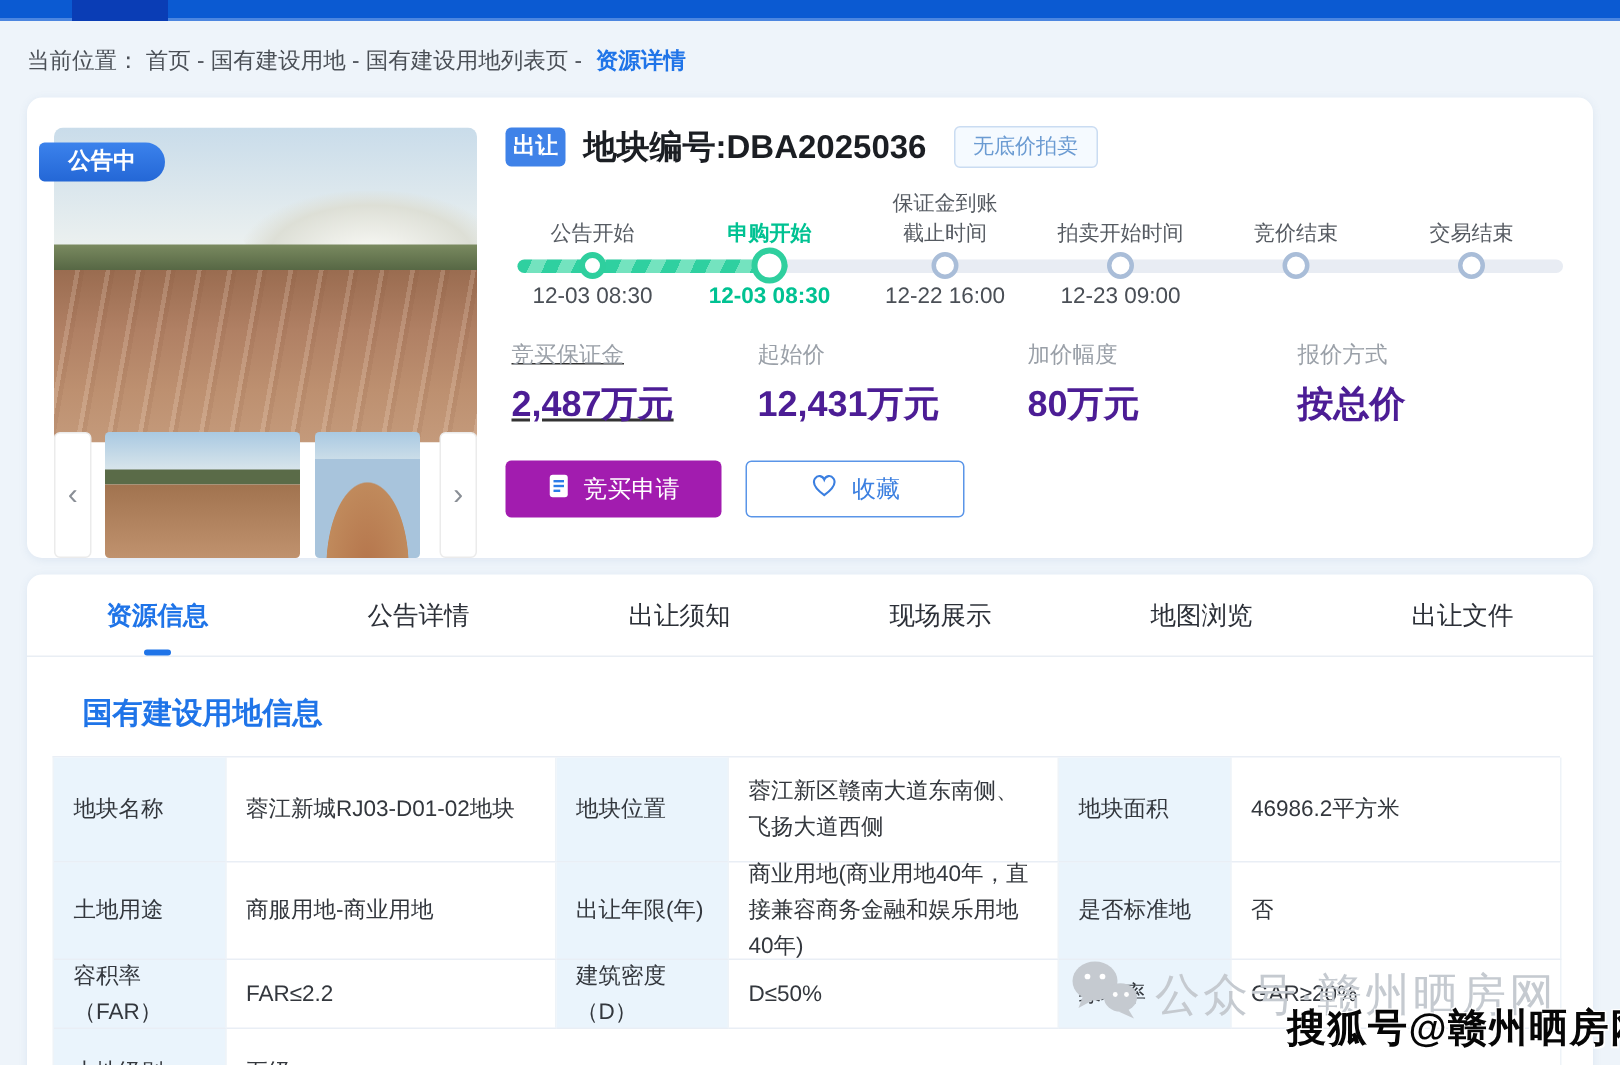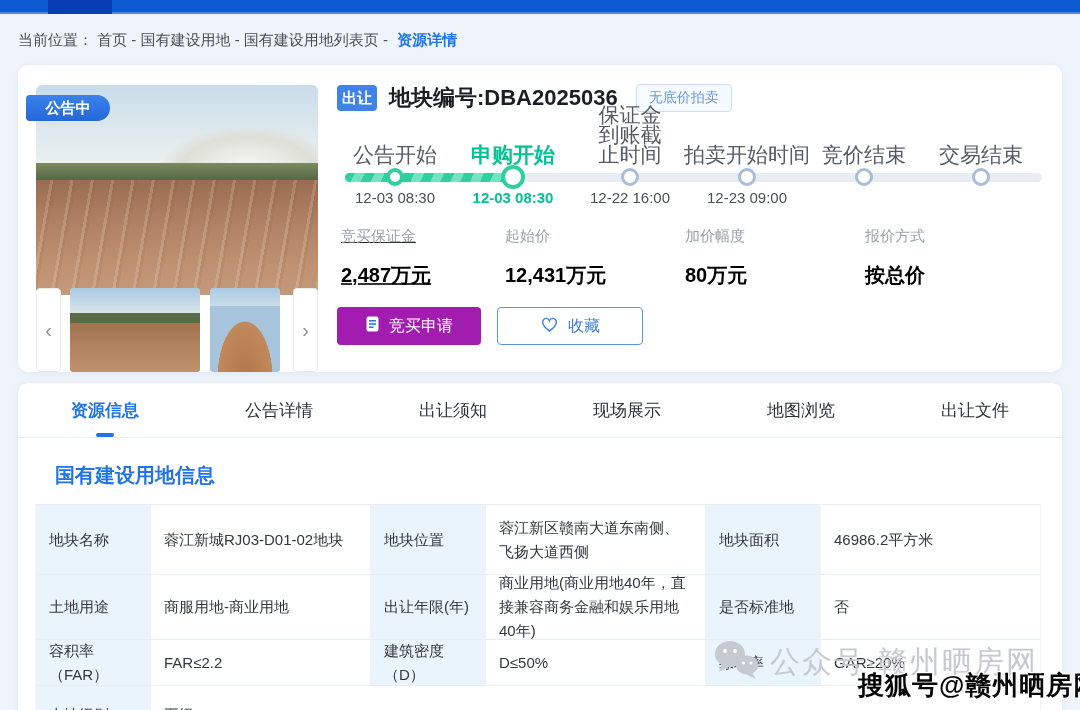--- a/index.html
+++ b/index.html
@@ -56,37 +56,37 @@
   .listing-title { margin-left:12px; font-size:22px; font-weight:bold; color:#1b1e23; }
   .no-reserve-tag { margin-left:18px; padding:4px 12px; font-size:14px; color:#6b9bd2; background:#f5faff;
     border:1px solid #cadcf2; border-radius:4px; }
   
   .timeline { position:absolute; left:0; top:60px; width:706px; height:90px; }
   .track { position:absolute; left:8px; top:48px; width:697px; height:9px; background:#e8ecf3; border-radius:5px; }
   .track-done { position:absolute; left:0; top:0; width:180px; height:9px; border-radius:5px;
     background:repeating-linear-gradient(115deg,#2fd0a0 0 9px,#74e3bf 9px 18px); }
   .stage { position:absolute; top:0; width:130px; height:90px; }
   .stage-label { position:absolute; left:0; top:0; width:100%; height:40px; display:flex; align-items:flex-end;
-    justify-content:center; font-size:21px; color:#565b62; line-height:20px; text-align:center; white-space:nowrap; }
+    justify-content:center; font-size:14px; color:#565b62; line-height:20px; text-align:center; white-space:nowrap; }
   .stage-2 .stage-label { white-space:normal; }
   .stage-2 .stage-label span { display:block; width:80px; }
   .stage-current .stage-label { color:#00c292; font-weight:bold; }
   .node { position:absolute; background:#fff; border-radius:50%; }
   .stage-done .node    { left:calc(50% - 9px);  top:43px; width:18px; height:18px; border:4px solid #2fcf9e; }
   .stage-current .node { left:calc(50% - 12px); top:40px; width:24px; height:24px; border:4px solid #2fcf9e; }
   .stage-pending .node { left:calc(50% - 9px);  top:43px; width:18px; height:18px; border:3px solid #a9bdd8; }
   .stage-date { position:absolute; left:0; top:64px; width:100%; text-align:center; font-size:15px; color:#4a4f56; white-space:nowrap; }
   .stage-current .stage-date { color:#00c292; font-weight:bold; }
   .st-0 { left:-7px; }  .st-1 { left:111px; } .st-2 { left:228px; }
   .st-3 { left:345px; } .st-4 { left:462px; } .st-5 { left:579px; }
   
   .prices { position:absolute; left:0; top:162px; width:706px; height:56px; }
   .price { position:absolute; top:0; }
   .price-label { font-size:15px; color:#9aa0a8; }
-  .price-value { margin-top:16px; font-size:20px; font-weight:bold; color:#000000; }
+  .price-value { margin-top:7px; font-size:24px; font-weight:bold; color:#4c1d95; }
   .pr-0 { left:4px;text-decoration:underline; } .pr-1 { left:168px; } .pr-2 { left:348px; } .pr-3 { left:528px; }
   
   .actions { position:absolute; left:0; top:242px; height:40px; }
   .btn { display:inline-flex; align-items:center; justify-content:center; gap:9px; height:38px;
     border-radius:4px; font-size:16px; cursor:pointer; font-family:inherit; }
   .btn-apply { position:absolute; left:0; top:0; width:144px; background:#a21caf; color:#fff; border:none; }
   .btn-fav { position:absolute; left:160px; top:0; width:146px; background:#fff; color:#3b7fe0; border:1px solid #5a95e8; }
   
   .tabs { display:flex; height:55px; border-bottom:1px solid #e9eef4; }
   .tab { position:relative; flex:1; display:flex; align-items:center; justify-content:center;

